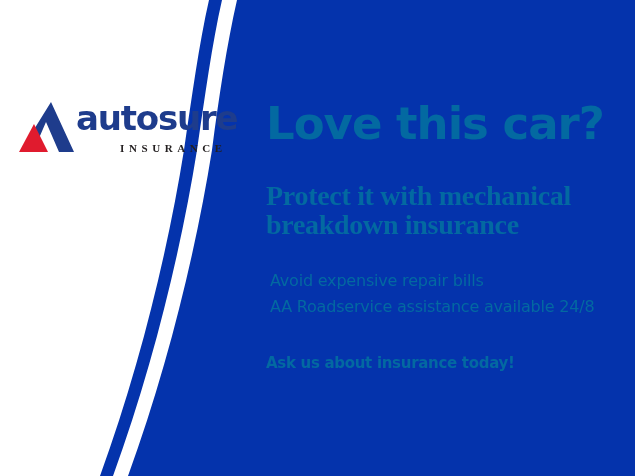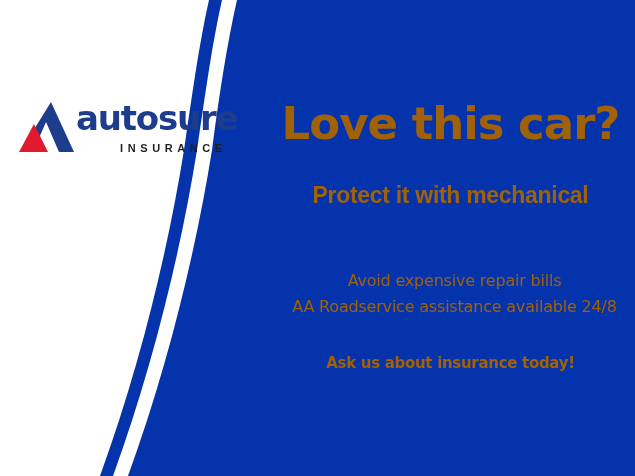--- a/index.html
+++ b/index.html
@@ -53,59 +53,59 @@
     font-weight: bold;
     color: #1e3c8c;
     letter-spacing: -1.2px;
     line-height: 44px;
     white-space: nowrap;
   }
   .logo-subword {
     position: absolute;
     left: 106px;
     top: 46px;
-    font-family: Liberation Sans, sans-serif;
+    font-family: Liberation Serif, serif;
     font-size: 11px;
     font-weight: bold;
     color: #231f20;
     letter-spacing: 4.6px;
     white-space: nowrap;
   }
 
   
   .message-panel {
     position: absolute;
     left: 266px;
     top: 0;
     width: 369px;
     height: 424px;
-    text-align: center;
-    color: #a16207;
+    text-align: left;
+    color: #0369a1;
   }
 
   .headline {
     position: absolute;
     left: 0;
     top: 98px;
     width: 100%;
     font-family: "DejaVu Sans", sans-serif;
     font-size: 45px;
     font-weight: bold;
     letter-spacing: -1px;
     line-height: 52px;
     white-space: nowrap;
   }
 
   .subhead {
     position: absolute;
     left: 0;
     top: 181px;
     width: 100%;
-    font-family: Liberation Sans, sans-serif;
-    font-size: 23px;
+    font-family: Liberation Serif, serif;
+    font-size: 28px;
     font-weight: bold;
     line-height: 29px;
     letter-spacing: -0.3px;
   }
   .subhead .line {
     display: block;
     white-space: nowrap;
   }
 
   .benefits {
@@ -160,20 +160,21 @@
     <div class="logo-wordmark">autosure</div>
     <div class="logo-subword">INSURANCE</div>
   </div>
 
   <div class="message-panel">
 
     <div class="headline">Love this car?</div>
 
     <div class="subhead">
       <span class="line">Protect it with mechanical</span>
+      <span class="line">breakdown insurance</span>
     </div>
 
     <div class="benefits">
       <span class="line">Avoid expensive repair bills</span>
       <span class="line">AA Roadservice assistance available 24/8</span>
     </div>
 
     <div class="cta">Ask us about insurance today!</div>
 
   </div>

